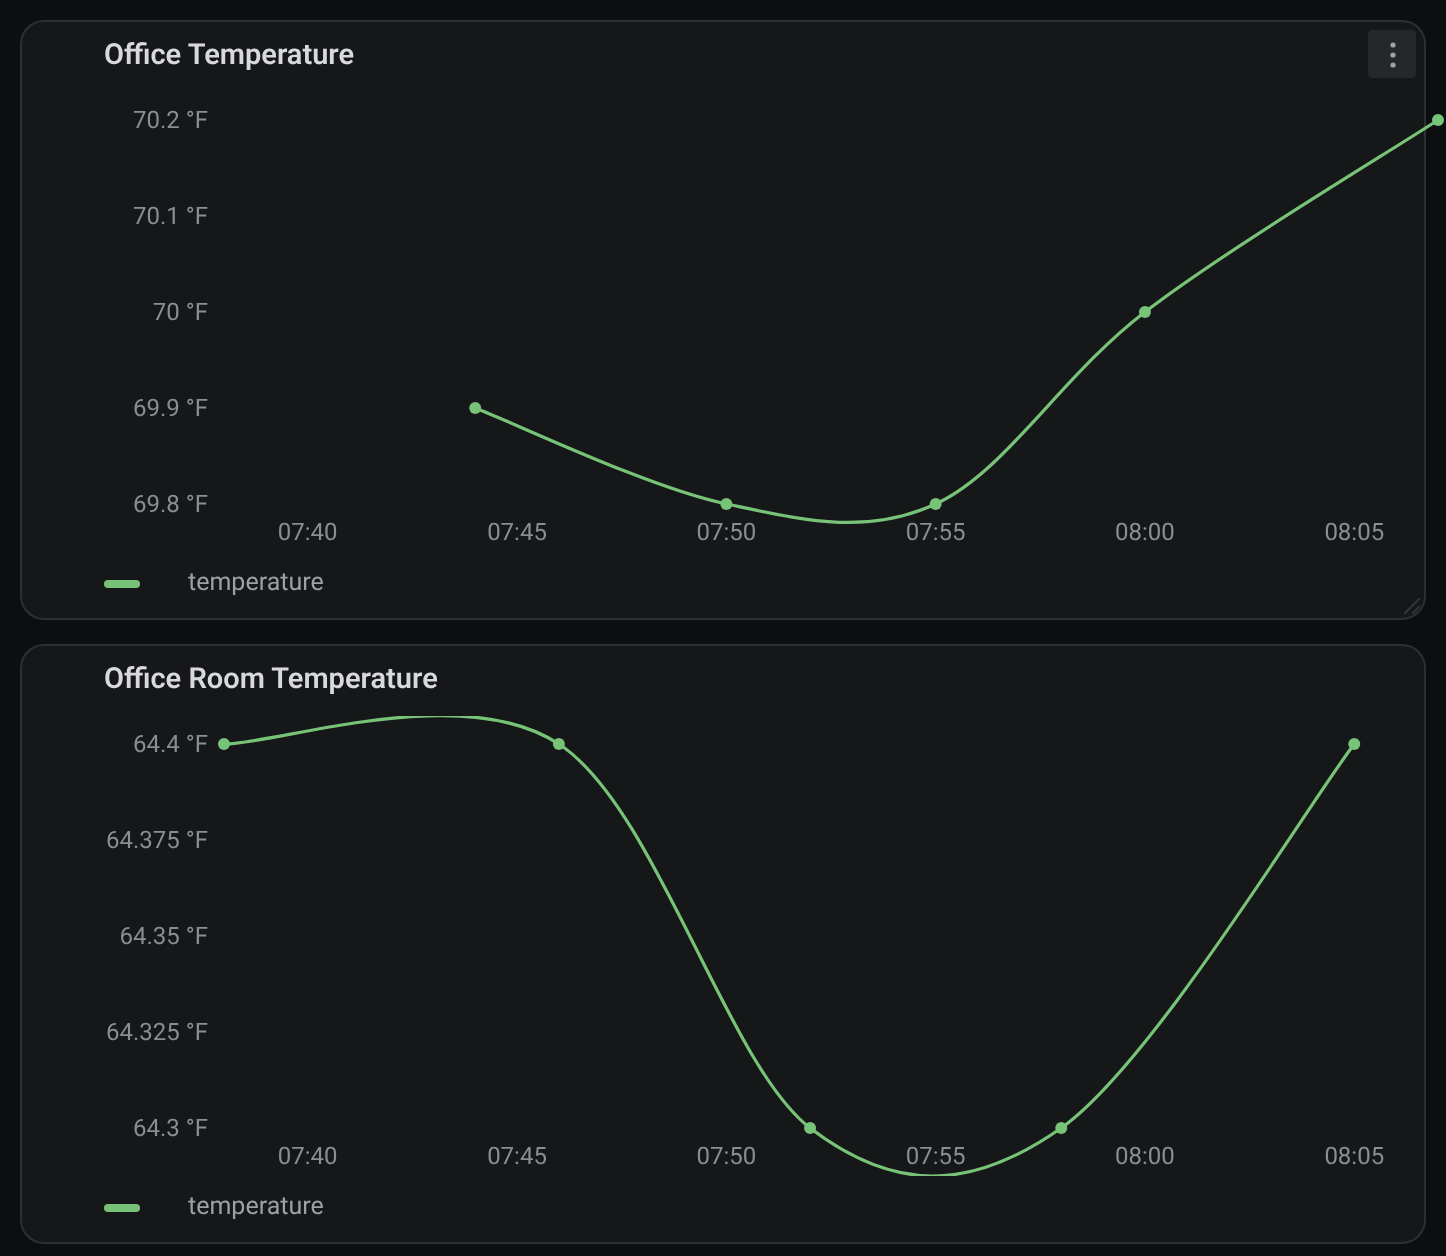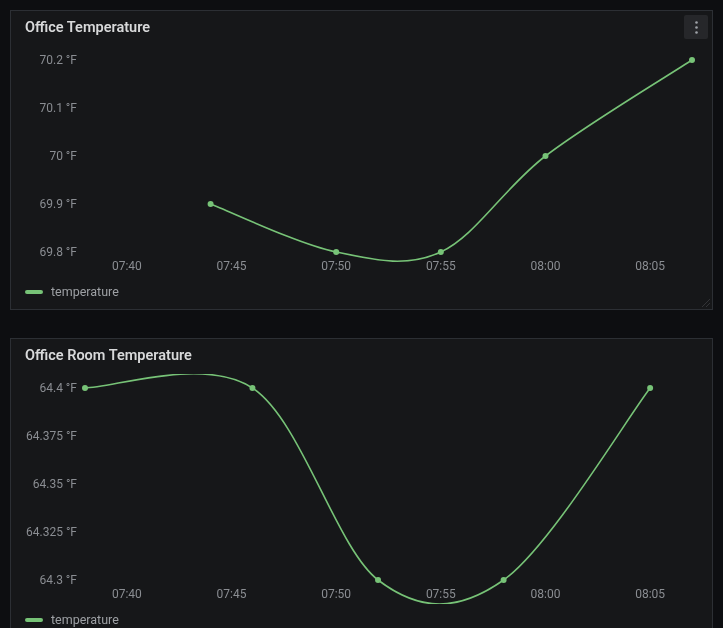--- a/index.html
+++ b/index.html
@@ -5,23 +5,24 @@
   * { box-sizing: border-box; margin: 0; padding: 0; }
   body {
     background: #0d0e11;
     font-family: -apple-system, BlinkMacSystemFont, "Segoe UI", Roboto, sans-serif;
     padding: 10px;
     width: 723px;
   }
   .panel {
     background: #161719;
     border: 1px solid #2c2f34;
-    border-radius: 0;
-    margin-bottom: 28px;
+    border-radius: 12px;
+    margin-bottom: 12px;
     position: relative;
+    padding-left: 27px;
   }
   .panel-header {
     display: flex;
     align-items: center;
     justify-content: space-between;
     padding: 8px 14px 0 14px;
   }
   .panel-title {
     color: #d8d9da;
     font-size: 14.5px;
@@ -54,21 +55,21 @@
     stroke: #77c377;
     stroke-width: 1.6;
     fill: none;
   }
   .series-dot {
     fill: #77c377;
   }
   .legend {
     display: flex;
     align-items: center;
-    gap: 8px;
+    gap: 24px;
     padding: 4px 14px 10px 14px;
     color: #9da0a4;
     font-size: 12.5px;
   }
   .legend-swatch {
     width: 18px;
     height: 4px;
     border-radius: 2px;
     background: #77c377;
   }

